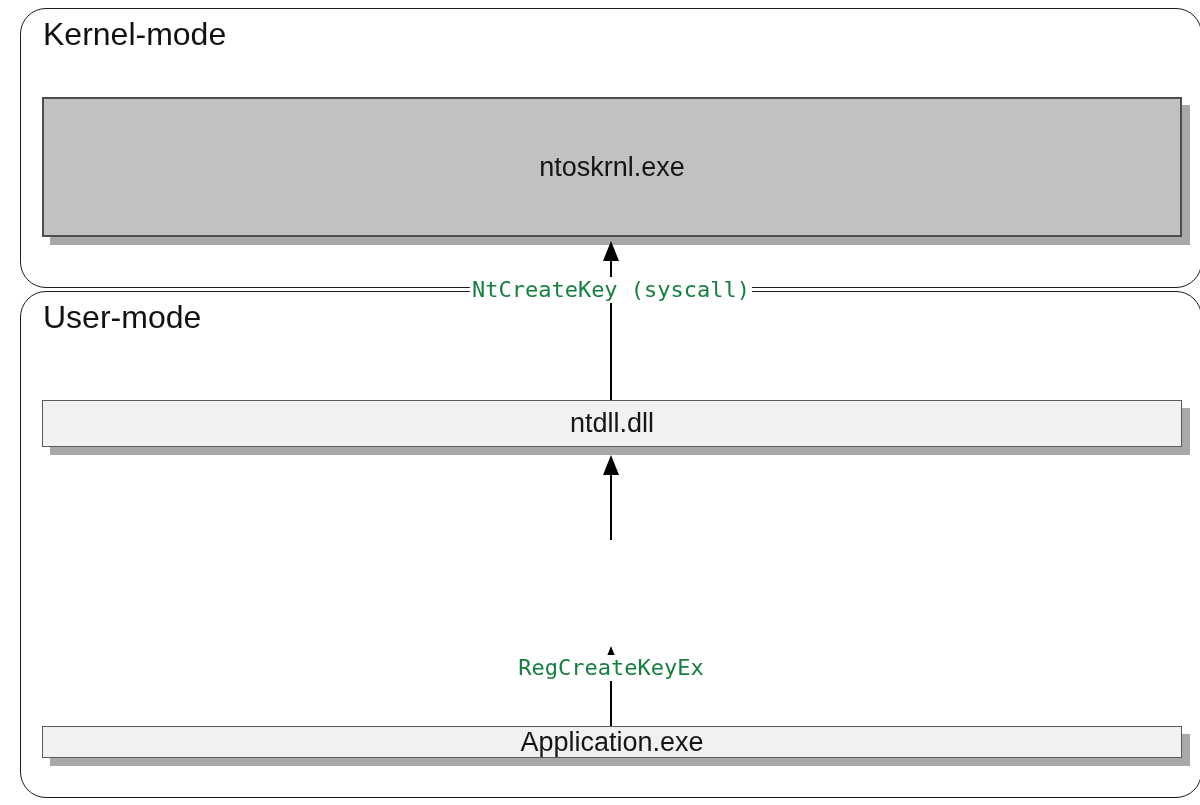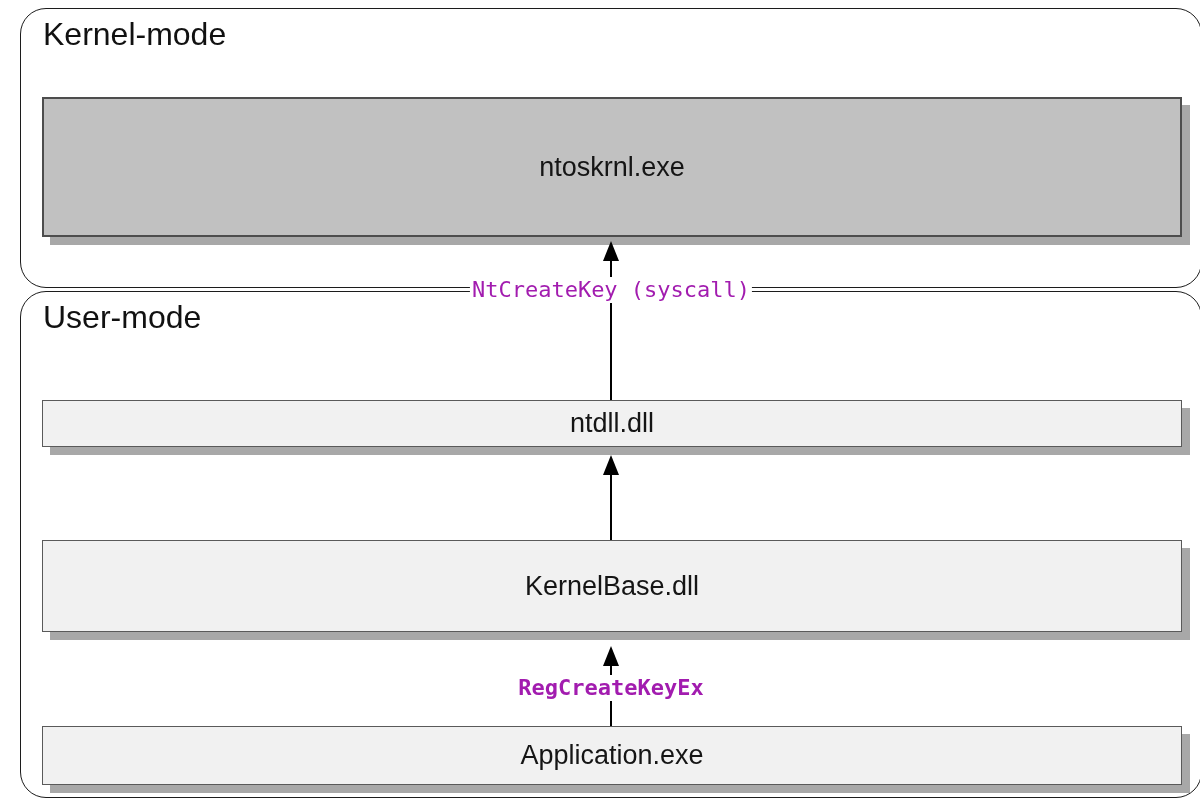--- a/index.html
+++ b/index.html
@@ -68,21 +68,21 @@
     top: 400px; height: 47px;
     background: #f1f1f1;
     border: 1.5px solid #5a5a5a;
   }
   .box-kernelbase {
     top: 540px; height: 92px;
     background: #f1f1f1;
     border: 1.5px solid #5a5a5a;
   }
   .box-application {
-    top: 726px; height: 59px;
+    top: 726px; height: 32px;
     background: #f1f1f1;
     border: 1.5px solid #5a5a5a;
   }
 
   
   .arrow-shaft {
     position: absolute;
     left: 598px;
     width: 2px;
     background: #000000;
@@ -106,29 +106,29 @@
   .head-ntcreatekey  { top: 455px; }
   .head-regcreatekey { top: 646px; }
 
   .arrow-label {
     position: absolute;
     left: 599px;
     transform: translateX(-50%);
     font-family: "DejaVu Sans Mono", monospace;
     font-size: 22px;
     line-height: 26px;
-    color: #a21caf;
+    color: #15803d;
     background: #ffffff;
     padding: 0 2px;
     white-space: nowrap;
     z-index: 5;
   }
   .label-syscall      { top: 277px; }
   .label-ntcreatekey  { top: 489px; }
-  .label-regcreatekey { top: 675px; font-weight: bold; }
+  .label-regcreatekey { top: 655px; }
 </style>
 </head>
 <body>
 
 <div class="canvas">
 
   <div class="region region-kernel">
     <div class="region-title">Kernel-mode</div>
   </div>
 
@@ -137,23 +137,20 @@
   </div>
 
   <div class="module-box box-ntdll">
     <span class="module-label">ntdll.dll</span>
   </div>
 
   <div class="module-box box-ntoskrnl">
     <span class="module-label">ntoskrnl.exe</span>
   </div>
 
-  <div class="module-box box-kernelbase">
-    <span class="module-label">KernelBase.dll</span>
-  </div>
 
   <div class="module-box box-application">
     <span class="module-label">Application.exe</span>
   </div>
 
   <div class="arrow-head head-syscall"></div>
   <div class="arrow-shaft shaft-syscall"></div>
   <div class="arrow-label label-syscall">NtCreateKey (syscall)</div>
 
   <div class="arrow-head head-ntcreatekey"></div>

